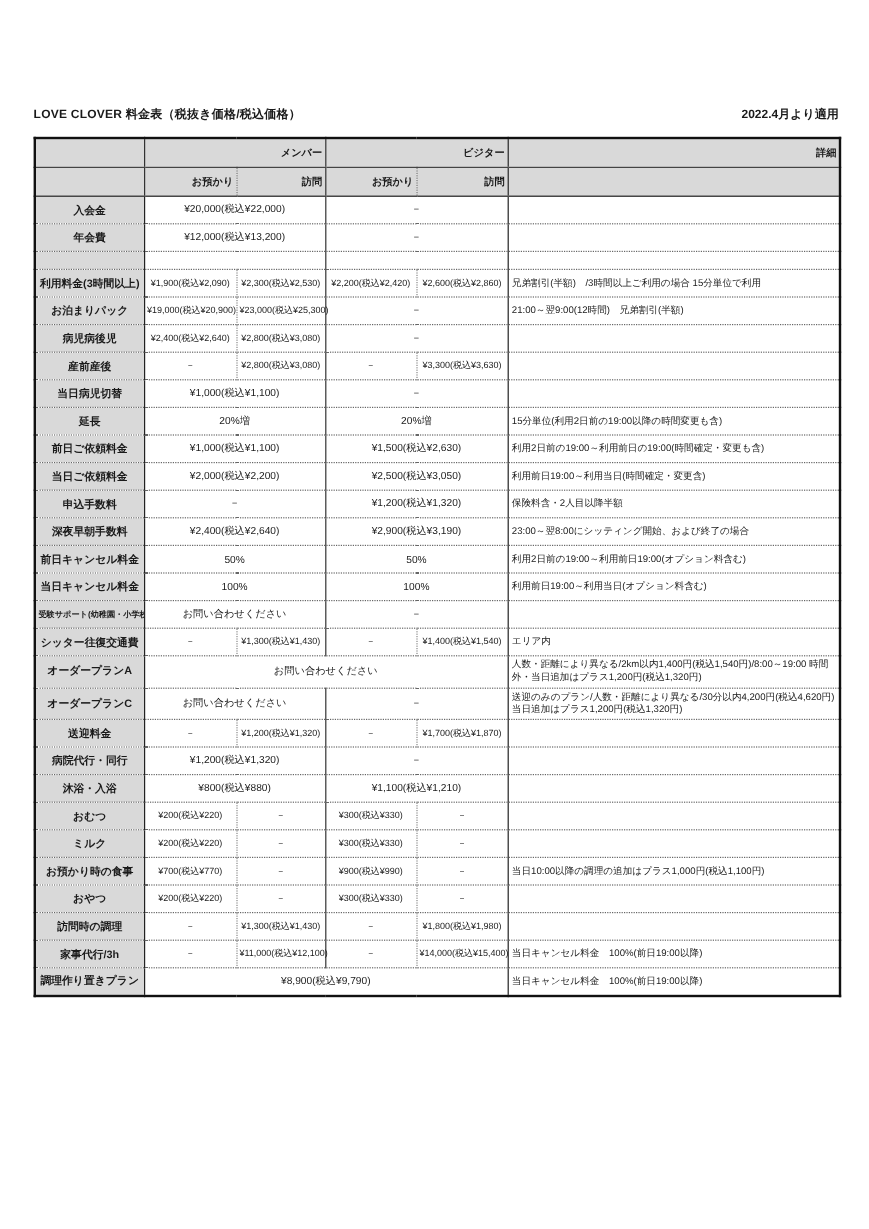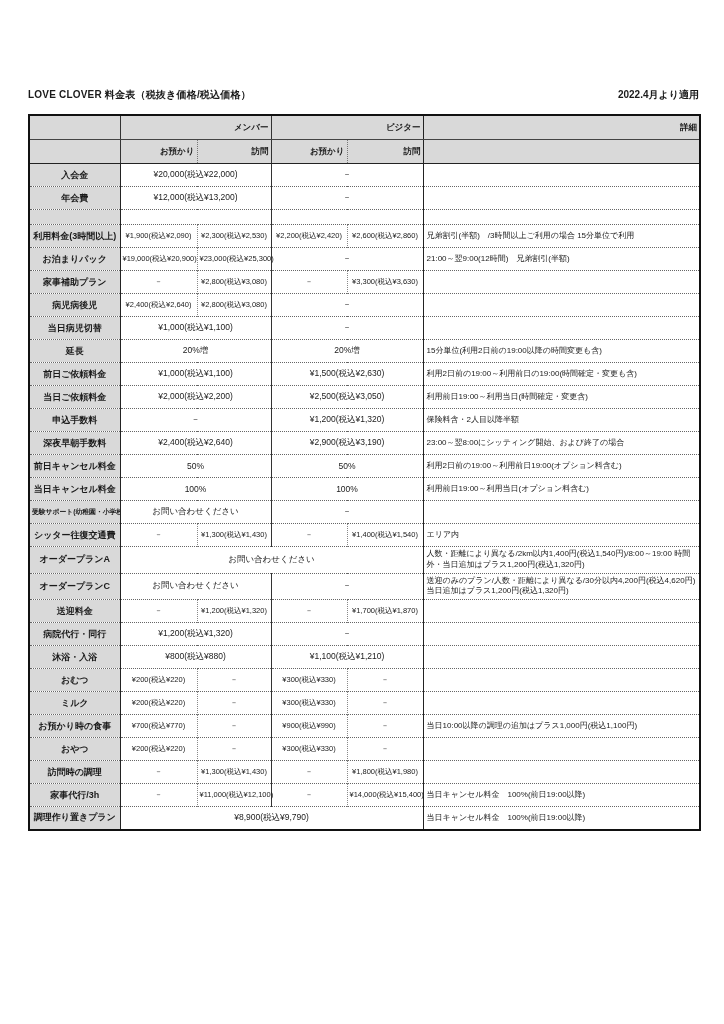--- a/index.html
+++ b/index.html
@@ -120,32 +120,32 @@
           <td class="detail">兄弟割引(半額)　/3時間以上ご利用の場合 15分単位で利用</td>
         </tr>
         <tr>
           <td class="lbl">お泊まりパック</td>
           <td colspan="1" class="price c0">¥19,000(税込¥20,900)</td>
           <td colspan="1" class="price cd">¥23,000(税込¥25,300)</td>
           <td colspan="2" class="price c2 wide">－</td>
           <td class="detail">21:00～翌9:00(12時間)　兄弟割引(半額)</td>
         </tr>
         <tr>
-          <td class="lbl">家事補助プラン</td>
-          <td colspan="1" class="price c0">－</td>
-          <td colspan="1" class="price cd">¥2,800(税込¥3,080)</td>
-          <td colspan="1" class="price c2">－</td>
-          <td colspan="1" class="price cd">¥3,300(税込¥3,630)</td>
-          <td class="detail"></td>
-        </tr>
-        <tr>
           <td class="lbl">病児病後児</td>
           <td colspan="1" class="price c0">¥2,400(税込¥2,640)</td>
           <td colspan="1" class="price cd">¥2,800(税込¥3,080)</td>
           <td colspan="2" class="price c2 wide">－</td>
+          <td class="detail"></td>
+        </tr>
+        <tr>
+          <td class="lbl">産前産後</td>
+          <td colspan="1" class="price c0">－</td>
+          <td colspan="1" class="price cd">¥2,800(税込¥3,080)</td>
+          <td colspan="1" class="price c2">－</td>
+          <td colspan="1" class="price cd">¥3,300(税込¥3,630)</td>
           <td class="detail"></td>
         </tr>
         <tr>
           <td class="lbl">当日病児切替</td>
           <td colspan="2" class="price c0 wide">¥1,000(税込¥1,100)</td>
           <td colspan="2" class="price c2 wide">－</td>
           <td class="detail"></td>
         </tr>
         <tr>
           <td class="lbl">延長</td>

